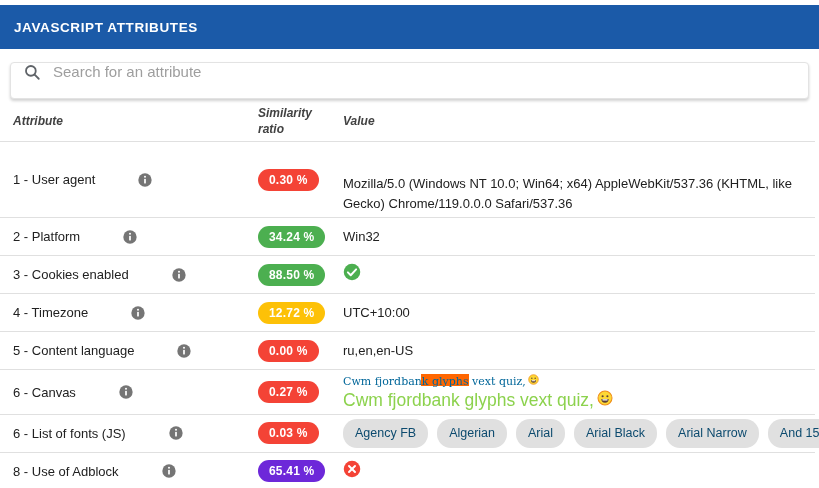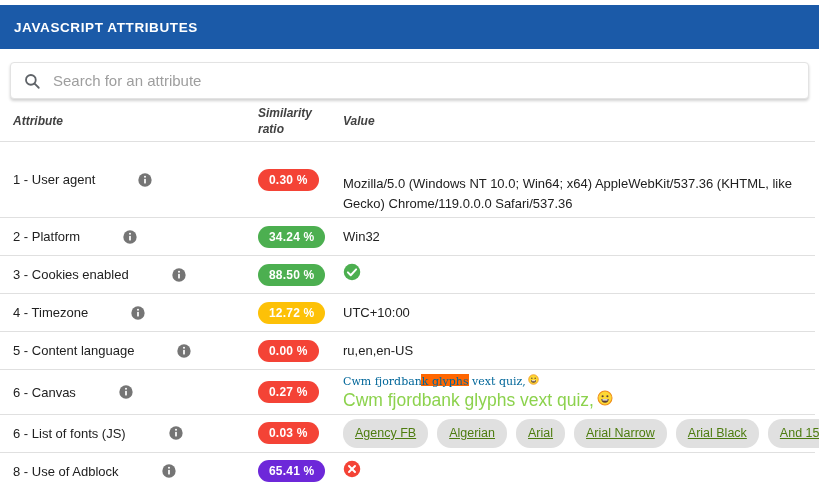--- a/index.html
+++ b/index.html
@@ -8,21 +8,21 @@
   .page { width:819px; height:488px; background:#fff; }
 
   .topstrip { height:5px; background:#fff; }
   .appbar { height:44px; background:#1b5aa8; display:flex; align-items:center; padding-left:14px; }
   .appbar .title { color:#fff; font-size:13.5px; font-weight:700; letter-spacing:.6px; }
 
   .search-card {
     margin:13px 10px 0 10px; height:37px; background:#fff;
     border:1px solid #e3e3e3; border-radius:4px;
     box-shadow:0 2px 3px rgba(0,0,0,.18);
-    display:flex; align-items:center; padding:0 12px;
+    display:flex; align-items:flex-start; padding:0 12px;
   }
   .search-card svg { flex:0 0 auto; }
   .search-card input {
     border:none; outline:none; flex:1; margin-left:12px;
     font-family:"Liberation Sans", sans-serif; font-size:15px; color:#424242;
   }
   .search-card input::placeholder { color:#9e9e9e; opacity:1; }
 
   .row-grid { display:grid; grid-template-columns:245px 85px 1fr; align-items:center; padding-left:13px; padding-right:8px; }
   .thead { min-height:33px; border-bottom:1px solid #e0e0e0; margin-right:4px; padding-top:6px; padding-bottom:4px;font-style:italic; }
@@ -56,22 +56,22 @@
   .canvas-line1 .txt { position:relative; z-index:1; }
   .canvas-line1 svg { position:relative; z-index:1; vertical-align:-1px; margin-left:2px; }
   .canvas-line2 {
     font-family:"Liberation Sans", sans-serif; font-size:17.5px; color:#8cd24d;
     white-space:nowrap; margin-top:1px;
   }
   .canvas-line2 svg { vertical-align:-2px; margin-left:3px; }
 
   .chips { display:flex; flex-wrap:nowrap; gap:9px; align-items:center; }
   .chip {
-    background:#e0e0e0; color:#4d7c0f; font-size:12.5px;
-    padding:5px 12px; border-radius:14px; white-space:nowrap;text-decoration:underline;
+    background:#e0e0e0; color:#0c4a6e; font-size:12.5px;
+    padding:5px 12px; border-radius:14px; white-space:nowrap;
   }
 </style>
 </head>
 <body>
 
 <div class="page">
   <div class="topstrip"></div>
 
   <header class="appbar">
     <span class="title">JAVASCRIPT ATTRIBUTES</span>
@@ -225,22 +225,22 @@
       </span>
     </div>
     <div class="cell-sim">
       <span class="badge" style="background: rgb(244, 67, 54);">0.03 %</span>
     </div>
     <div class="cell-val">
           <div class="chips">
             <span class="chip">Agency FB</span>
             <span class="chip">Algerian</span>
             <span class="chip">Arial</span>
+            <span class="chip">Arial Black</span>
             <span class="chip">Arial Narrow</span>
-            <span class="chip">Arial Black</span>
             <span class="chip">And 159 others</span>
           </div>
         </div>
   </div>
       <div class="trow row-grid">
     <div class="cell-attr">
       <span class="attr-label">8 - Use of Adblock</span>
       <span class="info">
         <svg width="16" height="16" viewBox="0 0 24 24">
           <circle cx="12" cy="12" r="10" fill="#757575"></circle>

